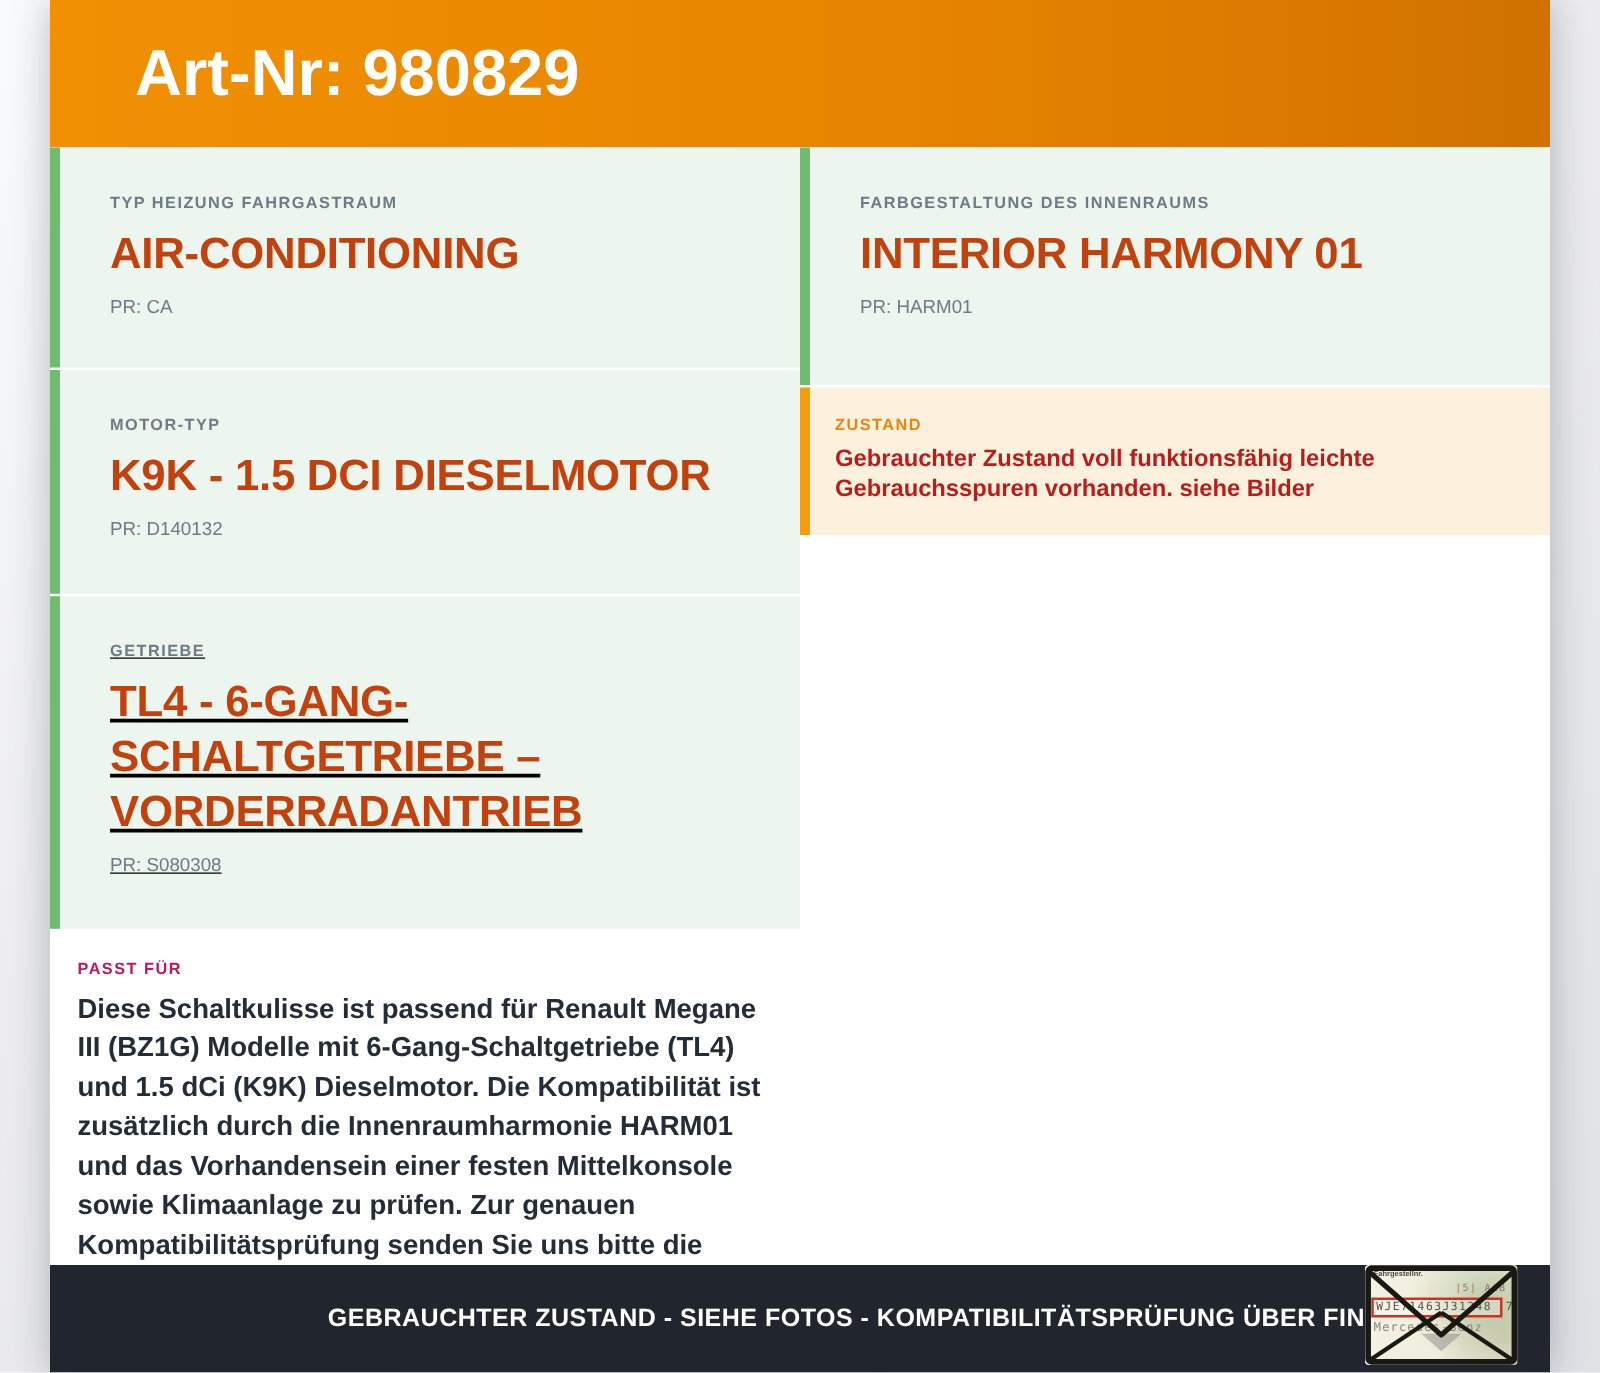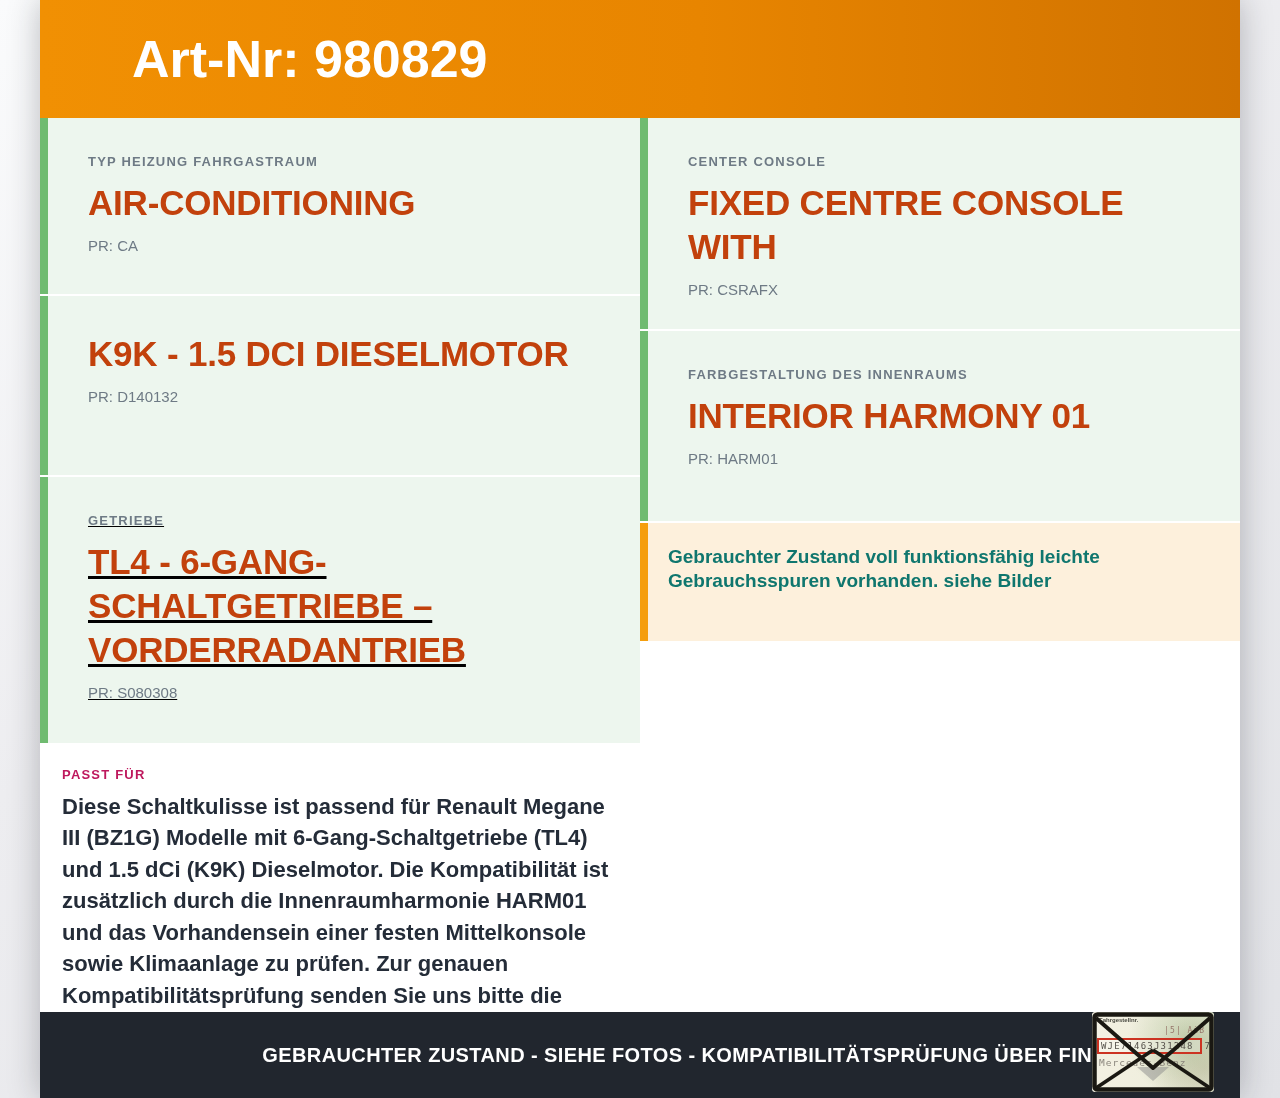--- a/index.html
+++ b/index.html
@@ -18,21 +18,21 @@
     display: flex;
     flex-direction: column;
   }
   
   .header {
     height: 118px;
     flex: 0 0 118px;
     background: linear-gradient(to right, #f19003 0%, #e88500 55%, #d07200 100%);
     display: flex;
     align-items: center;
-    padding-left: 92px;
+    padding-left: 68px;
   }
   .header h1 {
     color: #ffffff;
     font-size: 52px;
     font-weight: bold;
     letter-spacing: 0;
   }
   
   .main { flex: 1 1 auto; display: flex; min-height: 0; }
   .col {
@@ -83,21 +83,21 @@
   .condition .label {
     font-size: 13px;
     font-weight: bold;
     letter-spacing: 1.2px;
     color: #e8860c;
     margin-bottom: 9px;
   }
   .condition .text {
     font-size: 19px;
     font-weight: bold;
-    color: #0f766e;
+    color: #b91c1c;
     line-height: 1.28;
     max-width: 478px;
   }
   
   .fit-card {
     flex: 1 1 auto;
     background: #ffffff;
     padding: 22px 28px 0 22px;
   }
   .fit-card .label {
@@ -211,46 +211,43 @@
 
   <div class="main">
 
     <div class="col">
       <div class="card h176">
         <div class="label">TYP HEIZUNG FAHRGASTRAUM</div>
         <div class="value">AIR-CONDITIONING</div>
         <div class="pr">PR: CA</div>
       </div>
       <div class="card h179">
+        <div class="label">MOTOR-TYP</div>
         <div class="value">K9K - 1.5 DCI DIESELMOTOR</div>
         <div class="pr">PR: D140132</div>
       </div>
       <div class="card h266">
         <div class="label">GETRIEBE</div>
         <div class="value">TL4 - 6-GANG-SCHALTGETRIEBE – VORDERRADANTRIEB</div>
         <div class="pr">PR: S080308</div>
       </div>
       <div class="fit-card">
         <div class="label">PASST FÜR</div>
         <div class="text">Diese Schaltkulisse ist passend für Renault Megane III (BZ1G) Modelle mit 6-Gang-Schaltgetriebe (TL4) und 1.5 dCi (K9K) Dieselmotor. Die Kompatibilität ist zusätzlich durch die Innenraumharmonie HARM01 und das Vorhandensein einer festen Mittelkonsole sowie Klimaanlage zu prüfen. Zur genauen Kompatibilitätsprüfung senden Sie uns bitte die Fahrgestellnummer.</div>
       </div>
     </div>
 
     <div class="col">
-      <div class="card h211">
-        <div class="label">CENTER CONSOLE</div>
-        <div class="value">FIXED CENTRE CONSOLE WITH</div>
-        <div class="pr">PR: CSRAFX</div>
-      </div>
       <div class="card h190">
         <div class="label">FARBGESTALTUNG DES INNENRAUMS</div>
         <div class="value">INTERIOR HARMONY 01</div>
         <div class="pr">PR: HARM01</div>
       </div>
       <div class="condition">
+        <div class="label">ZUSTAND</div>
         <div class="text">Gebrauchter Zustand voll funktionsfähig leichte Gebrauchsspuren vorhanden. siehe Bilder</div>
       </div>
       <div class="filler"></div>
     </div>
 
   </div>
 
   <div class="footer">
     <div class="footer-text">GEBRAUCHTER ZUSTAND - SIEHE FOTOS - KOMPATIBILITÄTSPRÜFUNG ÜBER FIN</div>
     <div class="thumb">

